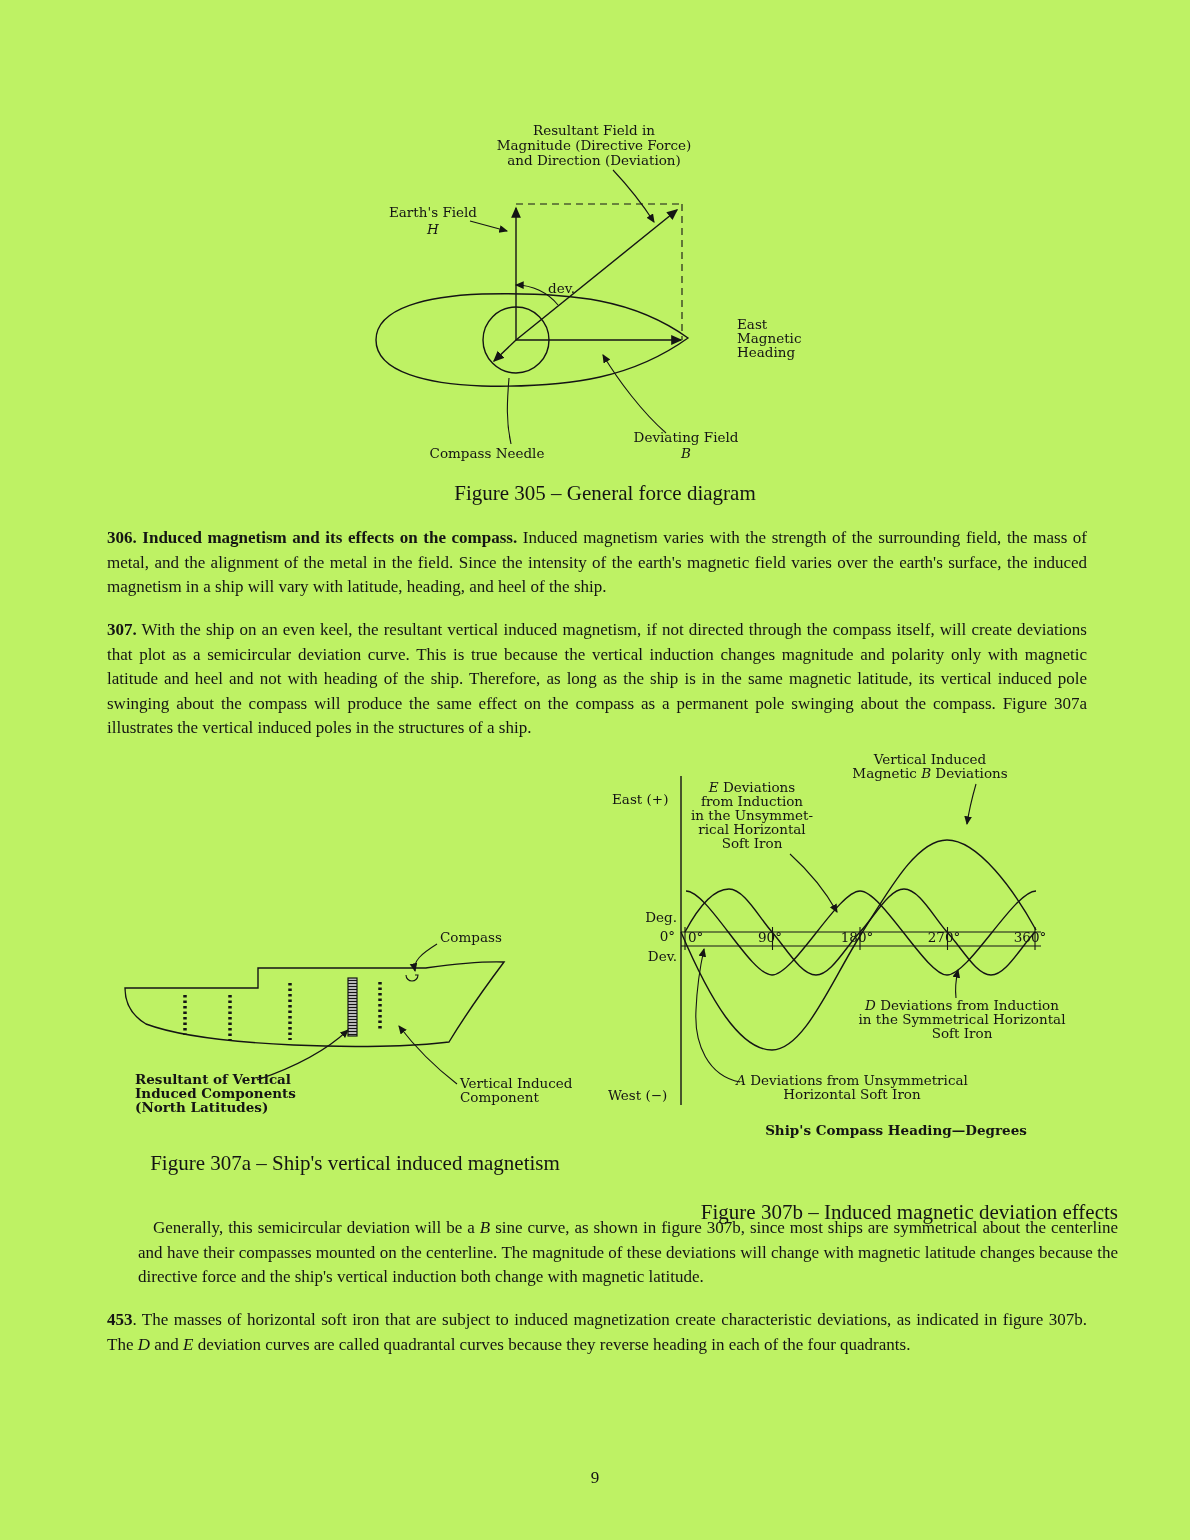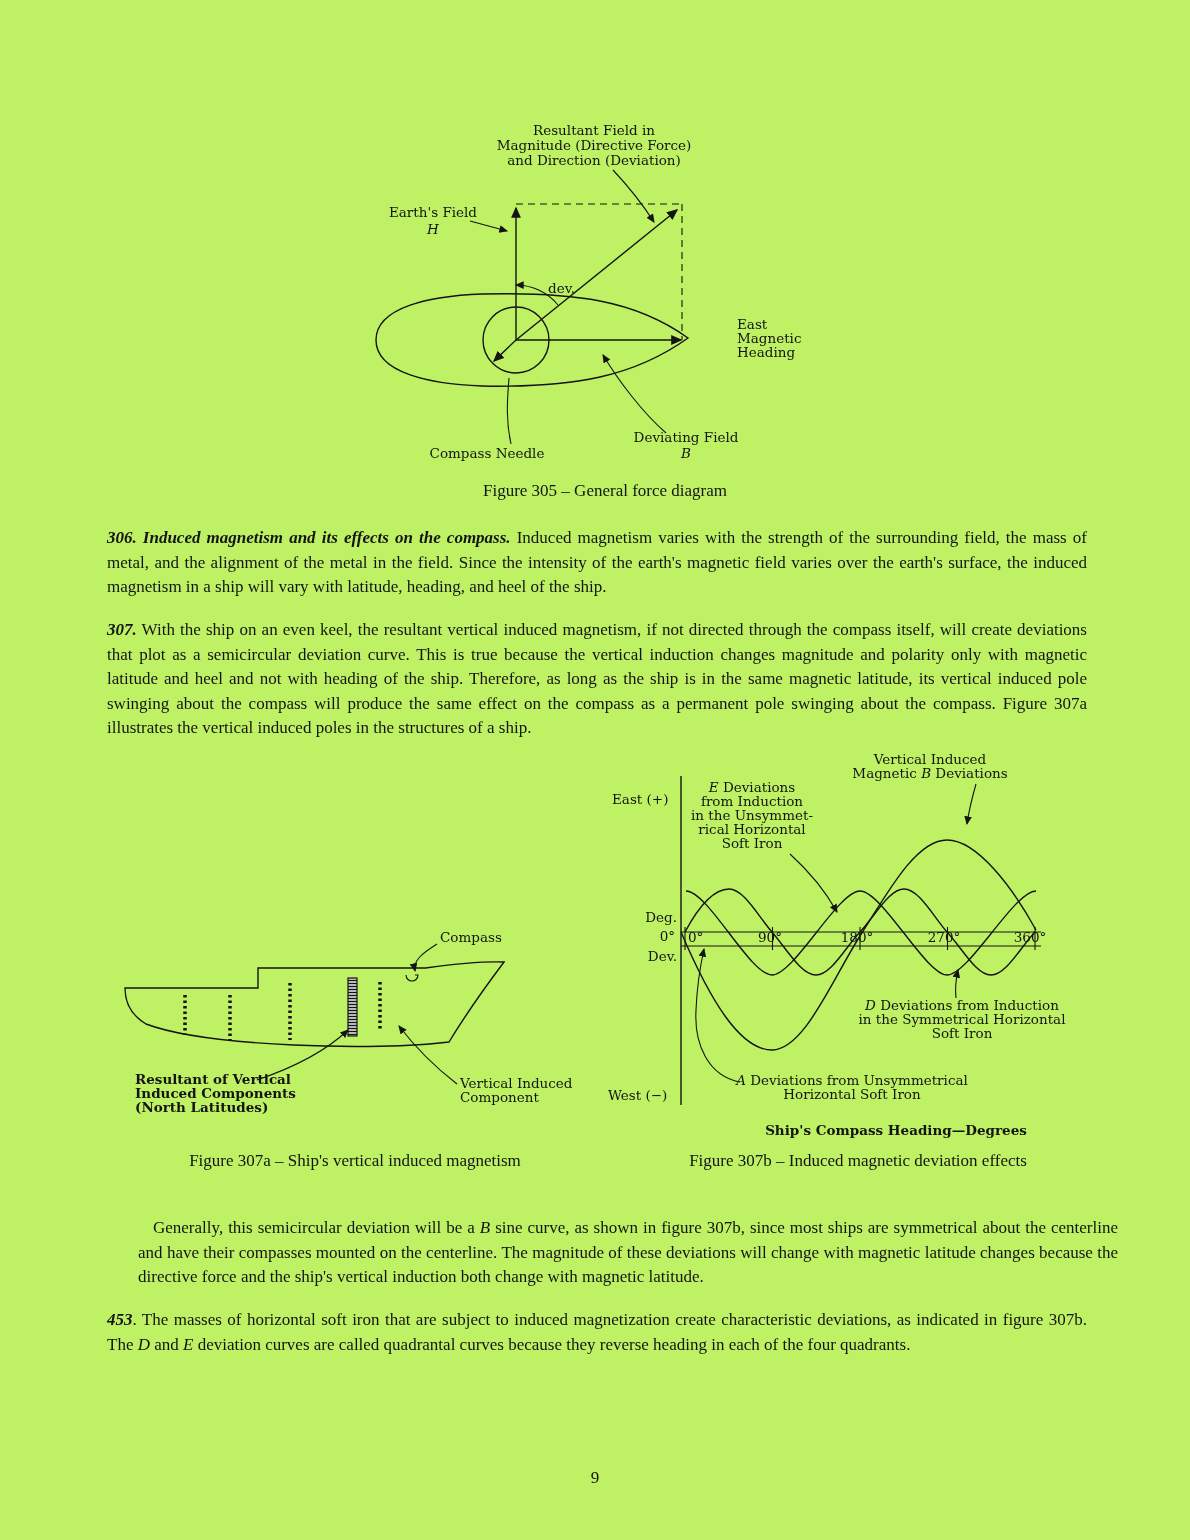--- a/index.html
+++ b/index.html
@@ -6,23 +6,23 @@
   body { background:#e8e8e8; }
   .page {
     position:relative; width:1190px; height:1540px; margin:0 auto;
     background:#bef264; color:#141414; overflow:hidden;
     font-family:"Liberation Serif", serif;
   }
   .para {
     position:absolute; left:107px; width:980px;
     font-size:17px; line-height:24.5px; text-align:justify;
   }
-  .para b { font-weight:bold;font-style:italic; }
+  .para b { font-weight:bold; }
   .para i { font-style:italic; }
-  .caption { position:absolute; font-size:17px; text-align:center;padding-left:20px; }
+  .caption { position:absolute; font-size:21px; text-align:center;padding-left:20px; }
   .pagenum { position:absolute; top:1468px; left:0; width:1190px; text-align:center; font-size:17px; }
   svg { position:absolute; overflow:visible; }
   .fig-label {
     font-family:"DejaVu Serif", serif; font-size:13.5px; fill:#141414;
   }
   .fig-label.bold { font-weight:bold; }
   .it { font-style:italic; }
   .stroke { stroke:#141414; fill:none; stroke-width:1.4; }
   .thin { stroke:#141414; fill:none; stroke-width:1.1; }
 </style>
@@ -173,21 +173,21 @@
     <text class="fig-label" text-anchor="middle" x="362" y="290">Soft Iron</text>
     <path class="thin" d="M356,250 C355,241 356,231 358,222" marker-end="url(#ah3)"></path>
 
     <text class="fig-label" text-anchor="middle" x="252" y="337"><tspan class="it">A</tspan><tspan>&nbsp;Deviations from Unsymmetrical</tspan></text>
     <text class="fig-label" text-anchor="middle" x="252" y="351">Horizontal Soft Iron</text>
     <path class="thin" d="M140,334 C108,328 94,296 96,262 C97,238 100,219 104,201" marker-end="url(#ah3)"></path>
 
     <text class="fig-label bold" text-anchor="middle" x="296" y="387">Ship's Compass Heading—Degrees</text>
   </svg>
 
-  <div class="caption" style="left:578px; width:540px; top:1151px;">Figure 307b – Induced magnetic deviation effects</div>
+  <div class="caption" style="left:578px; width:540px; top:1200px;text-align:right;">Figure 307b – Induced magnetic deviation effects</div>
 
   <div class="para" style="top:1216px; text-indent:15px;margin-left:31px;">
     <span>Generally, this semicircular deviation will be a </span><i>B</i><span> sine curve, as shown in figure 307b, since most ships are symmetrical about the centerline and have their compasses mounted on the centerline. The magnitude of these deviations will change with magnetic latitude changes because the directive force and the ship's vertical induction both change with magnetic latitude.</span>
   </div>
 
   <div class="para" style="top:1308px;">
     <b>453</b><span>. The masses of horizontal soft iron that are subject to induced magnetization create characteristic deviations, as indicated in figure 307b. The </span><i>D</i><span> and </span><i>E</i><span> deviation curves are called quadrantal curves because they reverse heading in each of the four quadrants.</span>
   </div>
 
   <div class="pagenum">9</div>

